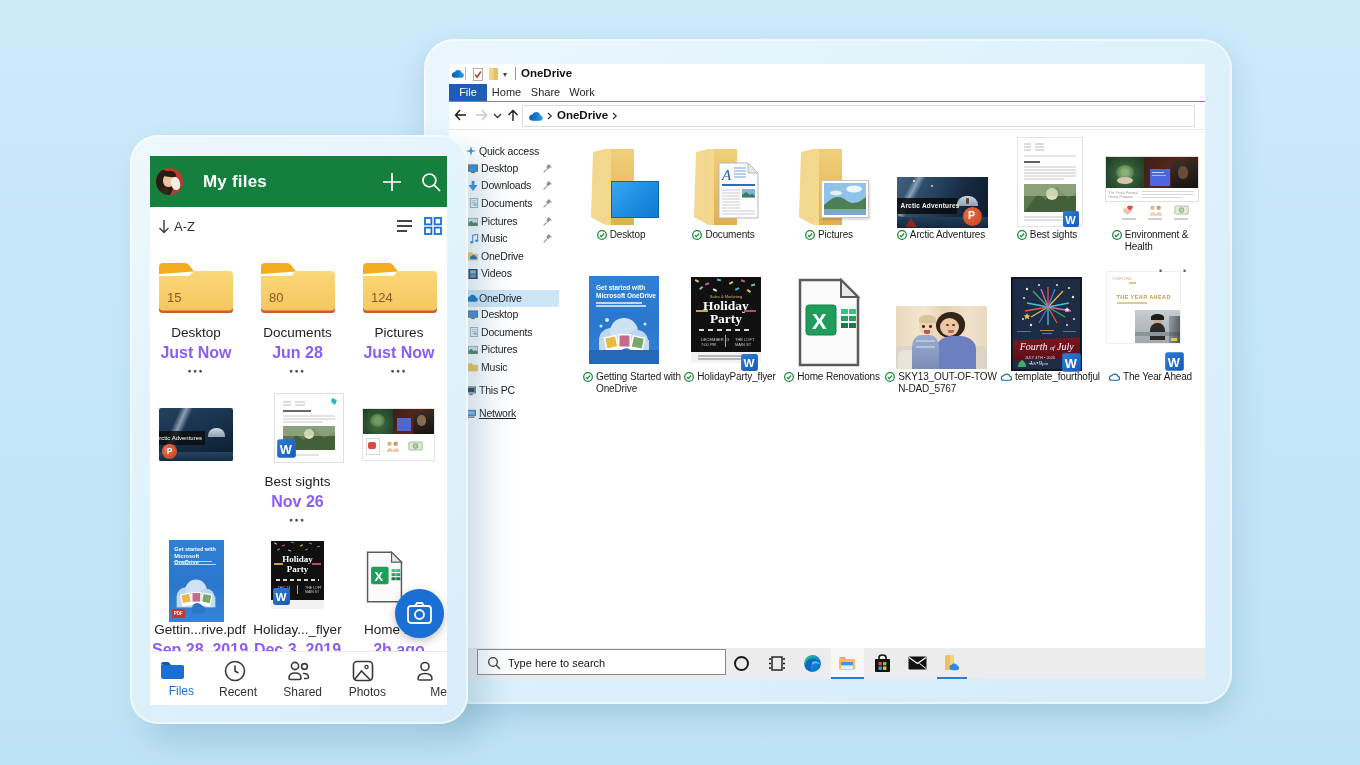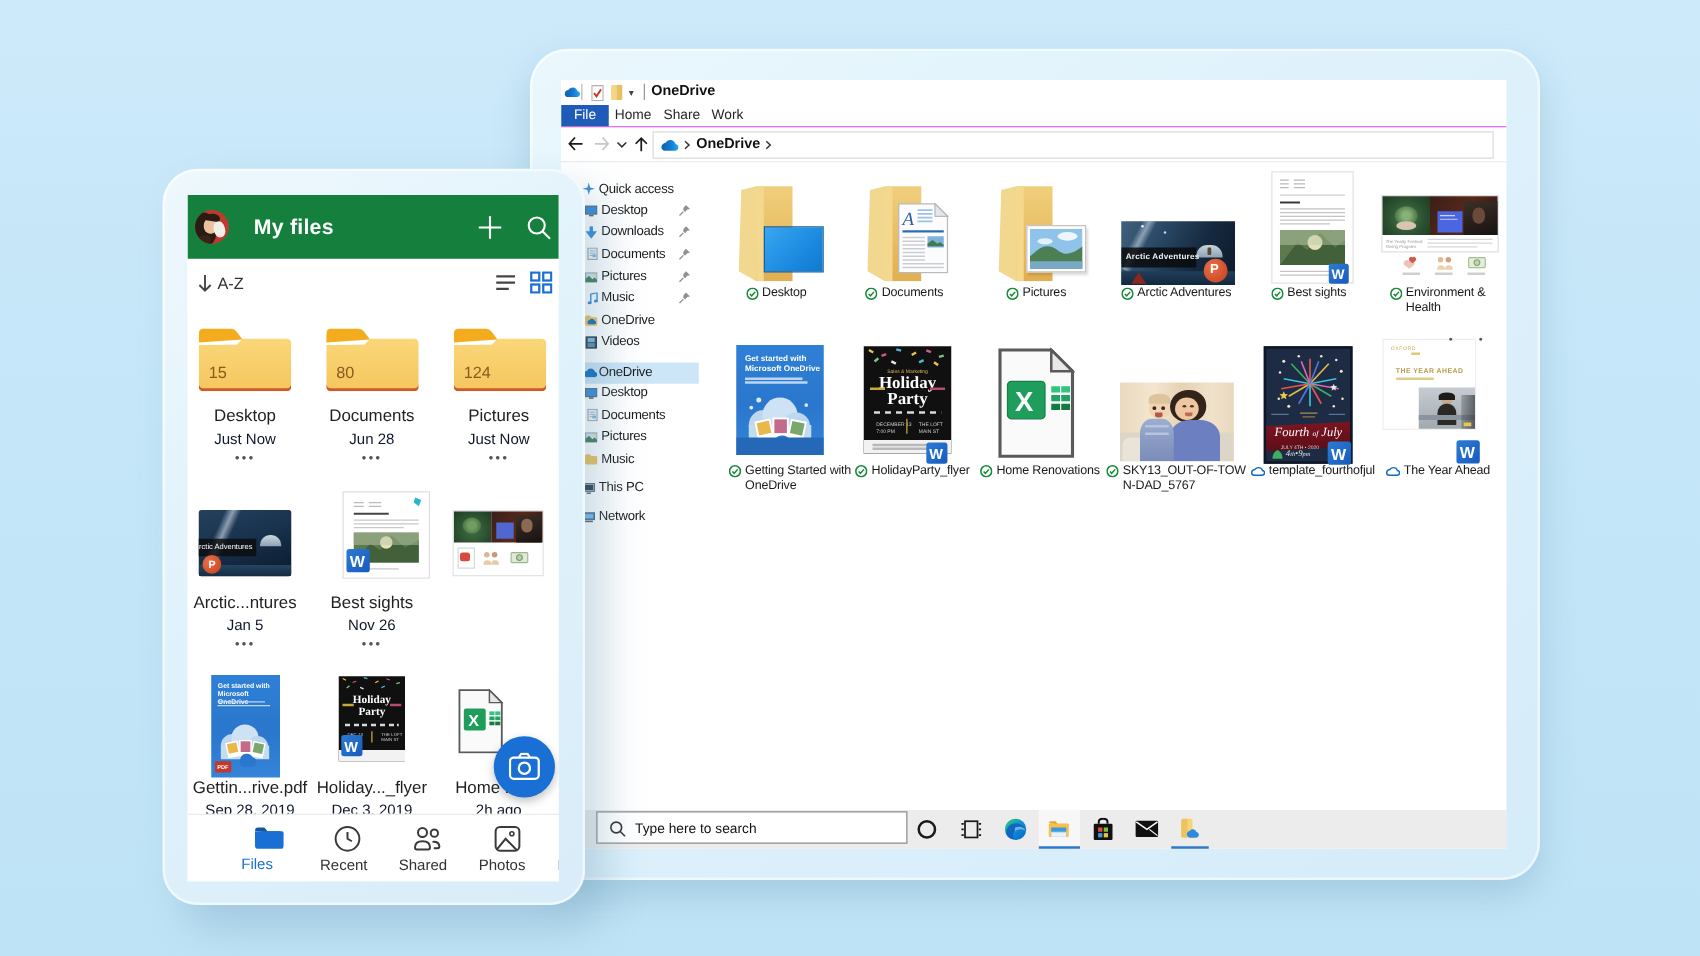--- a/index.html
+++ b/index.html
@@ -33,26 +33,26 @@
   .searchbox{position:absolute;left:28px;top:1px;width:249px;height:26px;background:#fff;border:1px solid #8a8a8a;box-sizing:border-box;}
   
   .phone{position:absolute;left:130px;top:135px;width:338px;height:589px;border-radius:28px;
     background:linear-gradient(145deg,#eef8fd 0%,#e0f2fb 45%,#d8edf9 100%);
     box-shadow:16px 18px 32px rgba(100,145,175,.32), inset 0 0 0 2px rgba(255,255,255,.55);}
   .screen{position:absolute;left:150px;top:156px;width:297px;height:549px;background:#fff;overflow:hidden;}
   .phead{position:absolute;left:0;top:0;width:297px;height:51px;background:#15803d;}
   .ptitle{position:absolute;left:53px;top:16px;font-size:17px;font-weight:bold;color:#fff;letter-spacing:.2px;}
   .pcell{position:absolute;text-align:center;}
   .pname{font-size:13.5px;color:#222;}
-  .pdate{font-size:12px;color:#0f172a;margin-top:4px;}
+  .pdate{font-size:16px;color:#8b5cf6;margin-top:4px;font-weight:bold;}
   .pdots{font-size:6.5px;color:#555;letter-spacing:1.6px;margin-top:5px;}
   .fab{position:absolute;left:245px;top:433px;width:49px;height:49px;border-radius:50%;
     background:#1a6fd4;box-shadow:0 3px 8px rgba(0,0,0,.25);}
   .pnav{position:absolute;left:0;top:495px;width:297px;height:54px;background:#fff;border-top:1px solid #ebebeb;}
-  .pni{position:absolute;top:8px;text-align:left;color:#333;padding-left:43px;}
+  .pni{position:absolute;top:8px;text-align:right;color:#333;}
   .pni .t{font-size:12px;margin-top:3px;color:#333;}
 </style>
 </head>
 <body>
   <svg width="0" height="0" style="position:absolute">
     <defs>
       <linearGradient id="odg" x1="0" y1="0" x2="1" y2="0">
         <stop offset="0" stop-color="#0d61ab"></stop>
         <stop offset="0.55" stop-color="#147bd1"></stop>
         <stop offset="1" stop-color="#28a8ea"></stop>
@@ -258,21 +258,21 @@
           <rect x="4" y="9" width="4" height="1.5" fill="#5a6a76"></rect>
         </svg>
         <span class="stx" style="left:30px;">This PC</span>
       </div>
       <div class="srow" style="top:275.3px;">
         <svg class="sic" style="left:17px;" width="12" height="10" viewBox="0 0 12 10">
           <rect x="0.5" y="0.5" width="11" height="6.5" fill="#2f8add" stroke="#58636e"></rect>
           <rect x="1.8" y="1.8" width="8.4" height="3.9" fill="#7db8e8"></rect>
           <rect x="2" y="8" width="8" height="1.5" fill="#58636e"></rect>
         </svg>
-        <span class="stx" style="left:30px;">Network</span>
+        <span class="stx" style="left:30px;text-decoration:underline;">Network</span>
       </div>
     </div>
     <div class="content" id="content">
 
       <svg class="abs" style="left:30px;top:16px;" width="46" height="79" viewBox="0 0 46 79">
         <polygon points="3,6 15,3 15,79 1,71" fill="#f2d78f"></polygon>
         <polygon points="15,3 44,3 44,79 15,79" fill="url(#fgs)"></polygon>
         <polygon points="15,3 21,3 21,79 15,79" fill="#f3d88e"></polygon>
       </svg>
       <div class="abs" style="left:51px;top:51px;width:48px;height:37px;background:linear-gradient(135deg,#3aa7f0 0%,#1b8ae0 60%,#1079cf 100%);border:1px solid #0d62a8;box-sizing:border-box;"></div>
@@ -776,25 +776,20 @@
       <svg class="abs" style="left:22px;top:31px;" width="16" height="13" viewBox="0 0 18 14">
         <circle cx="5" cy="4" r="2.5" fill="#e0b48e"></circle>
         <circle cx="12" cy="4" r="2.5" fill="#c89878"></circle>
         <path d="M2 13q0-4 3.5-4t3.5 4zM9 13q0-4 3.5-4t3.5 4z" fill="#e8c8a8"></path>
       </svg>
       <svg class="abs" style="left:45px;top:31px;" width="16" height="13" viewBox="0 0 18 14">
         <rect x="1" y="2" width="15" height="9" rx="1" fill="#dfe9d8" stroke="#9ab88a"></rect>
         <circle cx="8.5" cy="6.5" r="2.6" fill="#b8d0a8" stroke="#7a9a6a"></circle>
       </svg>
     </div>
-    <div class="pcell" style="left:-4px;top:318px;width:100px;">
-      <div class="pname">Arctic...ntures</div>
-      <div class="pdate">Jan 5</div>
-      <div class="pdots">●●●</div>
-    </div>
     <div class="pcell" style="left:97.5px;top:318px;width:100px;">
       <div class="pname">Best sights</div>
       <div class="pdate">Nov 26</div>
       <div class="pdots">●●●</div>
     </div>
 
     <div class="abs" style="left:19.3px;top:384px;width:55px;height:82px;background:linear-gradient(180deg,#2e80d6 0%,#2a77cd 55%,#3584d8 100%);overflow:hidden;">
       <div class="abs" style="left:5px;top:6px;font-size:5.5px;font-weight:bold;color:#fff;line-height:6.5px;">Get started with<br>Microsoft OneDrive</div>
       <div class="abs" style="left:5px;top:21px;width:38px;height:1px;background:#bcd6f2;"></div>
       <div class="abs" style="left:5px;top:23.5px;width:42px;height:1px;background:#bcd6f2;"></div>

